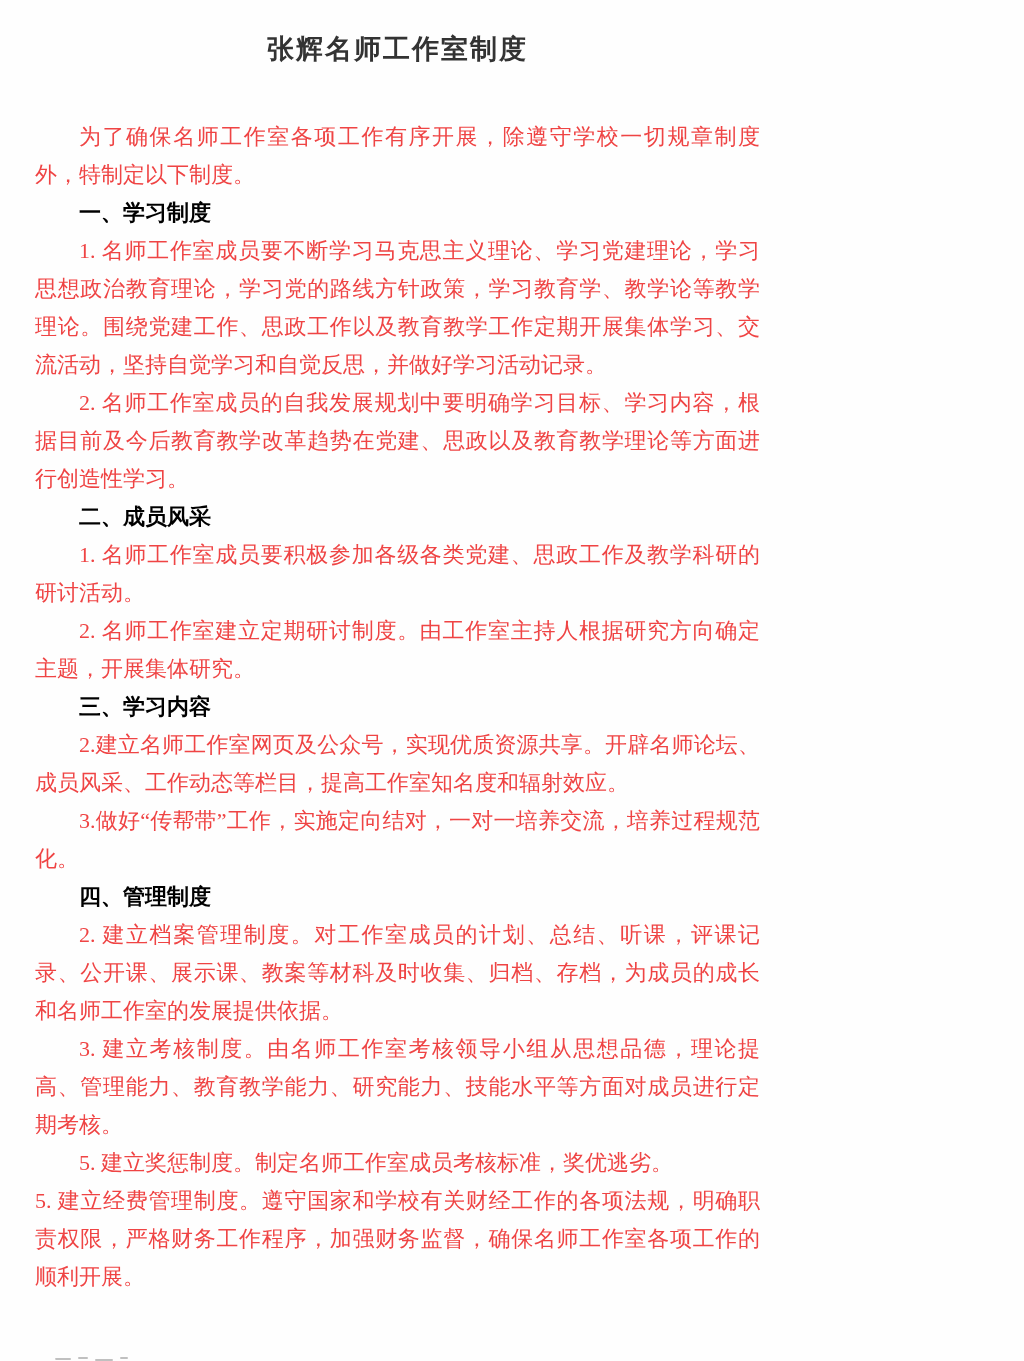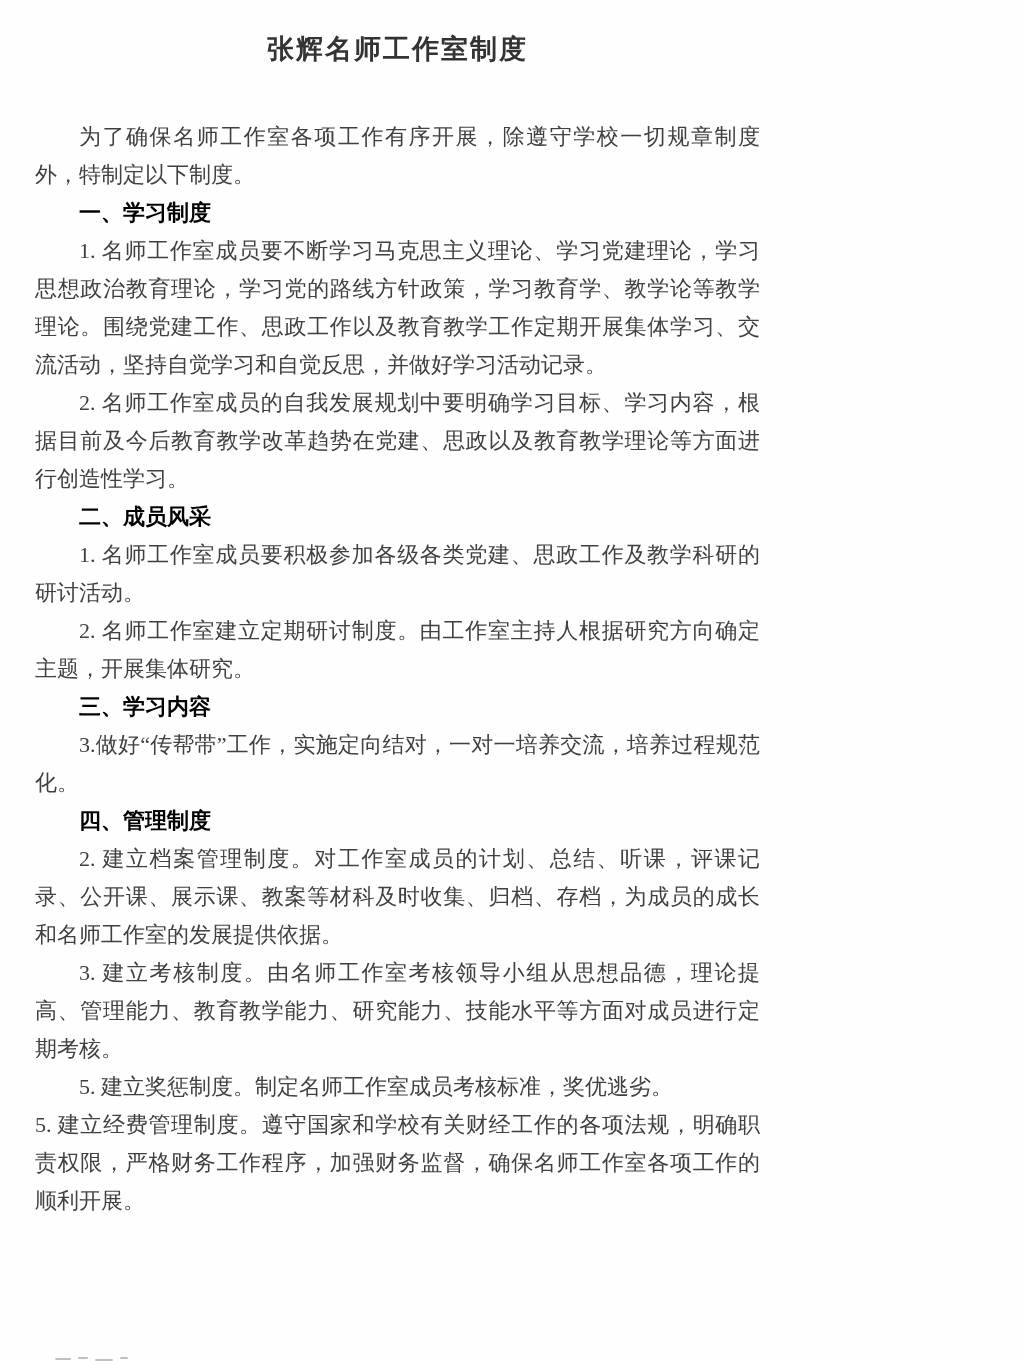--- a/index.html
+++ b/index.html
@@ -27,21 +27,21 @@
     color: #333333;
     margin-bottom: 50px;
   }
   .para {
     font-size: 22px;
     line-height: 38px;
     text-align: justify;
     text-justify: inter-ideograph;
     word-break: break-all;
     text-indent: 44px; 
-    color: #404040;
+    color: #ef4444;
   }
   .heading {
     font-weight: bold;
     color: #000000;
   }
   .no-indent {
     text-indent: 0;
   }
   
   .cutoff-artifact {
@@ -73,20 +73,21 @@
   <h1 class="doc-title">张辉名师工作室制度</h1>
 
   <p class="para">为了确保名师工作室各项工作有序开展，除遵守学校一切规章制度外，特制定以下制度。</p>
   <p class="para heading">一、学习制度</p>
   <p class="para">1. 名师工作室成员要不断学习马克思主义理论、学习党建理论，学习思想政治教育理论，学习党的路线方针政策，学习教育学、教学论等教学理论。围绕党建工作、思政工作以及教育教学工作定期开展集体学习、交流活动，坚持自觉学习和自觉反思，并做好学习活动记录。</p>
   <p class="para">2. 名师工作室成员的自我发展规划中要明确学习目标、学习内容，根据目前及今后教育教学改革趋势在党建、思政以及教育教学理论等方面进行创造性学习。</p>
   <p class="para heading">二、成员风采</p>
   <p class="para">1. 名师工作室成员要积极参加各级各类党建、思政工作及教学科研的研讨活动。</p>
   <p class="para">2. 名师工作室建立定期研讨制度。由工作室主持人根据研究方向确定主题，开展集体研究。</p>
   <p class="para heading">三、学习内容</p>
+  <p class="para">2.建立名师工作室网页及公众号，实现优质资源共享。开辟名师论坛、成员风采、工作动态等栏目，提高工作室知名度和辐射效应。</p>
   <p class="para">3.做好“传帮带”工作，实施定向结对，一对一培养交流，培养过程规范化。</p>
   <p class="para heading">四、管理制度</p>
   <p class="para">2. 建立档案管理制度。对工作室成员的计划、总结、听课，评课记录、公开课、展示课、教案等材科及时收集、归档、存档，为成员的成长和名师工作室的发展提供依据。</p>
   <p class="para">3. 建立考核制度。由名师工作室考核领导小组从思想品德，理论提高、管理能力、教育教学能力、研究能力、技能水平等方面对成员进行定期考核。</p>
   <p class="para">5. 建立奖惩制度。制定名师工作室成员考核标准，奖优逃劣。</p>
   <p class="para no-indent">5. 建立经费管理制度。遵守国家和学校有关财经工作的各项法规，明确职责权限，严格财务工作程序，加强财务监督，确保名师工作室各项工作的顺利开展。</p>
 
   <div class="cutoff-artifact">
     <span class="m1"></span><span class="m2"></span><span class="m3"></span><span class="m4"></span>
   </div>

